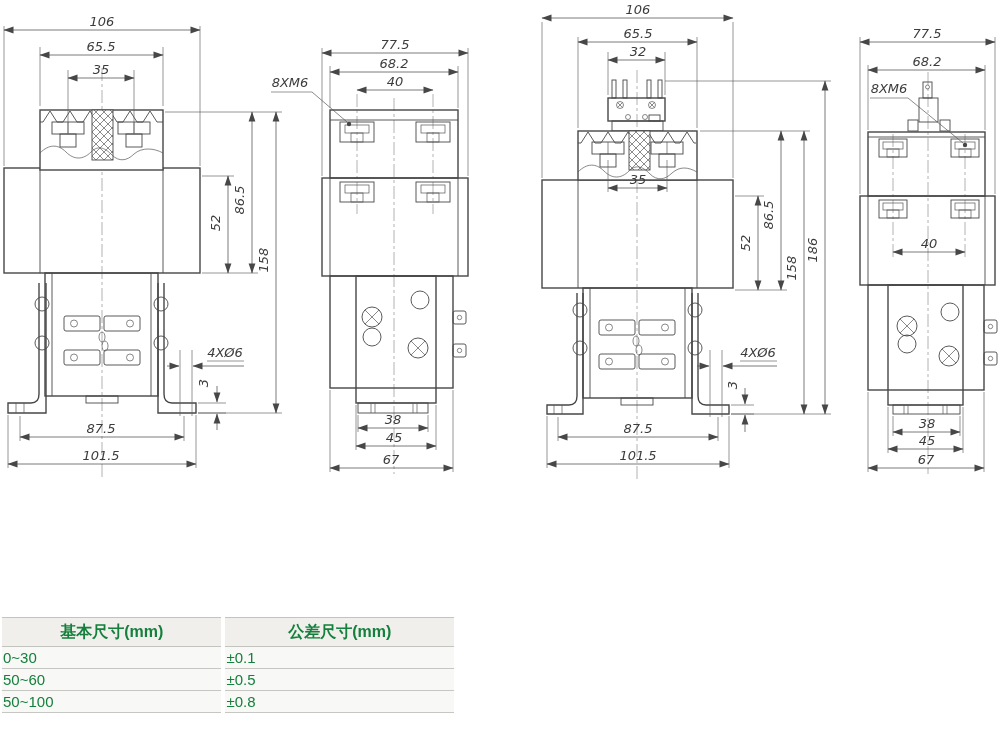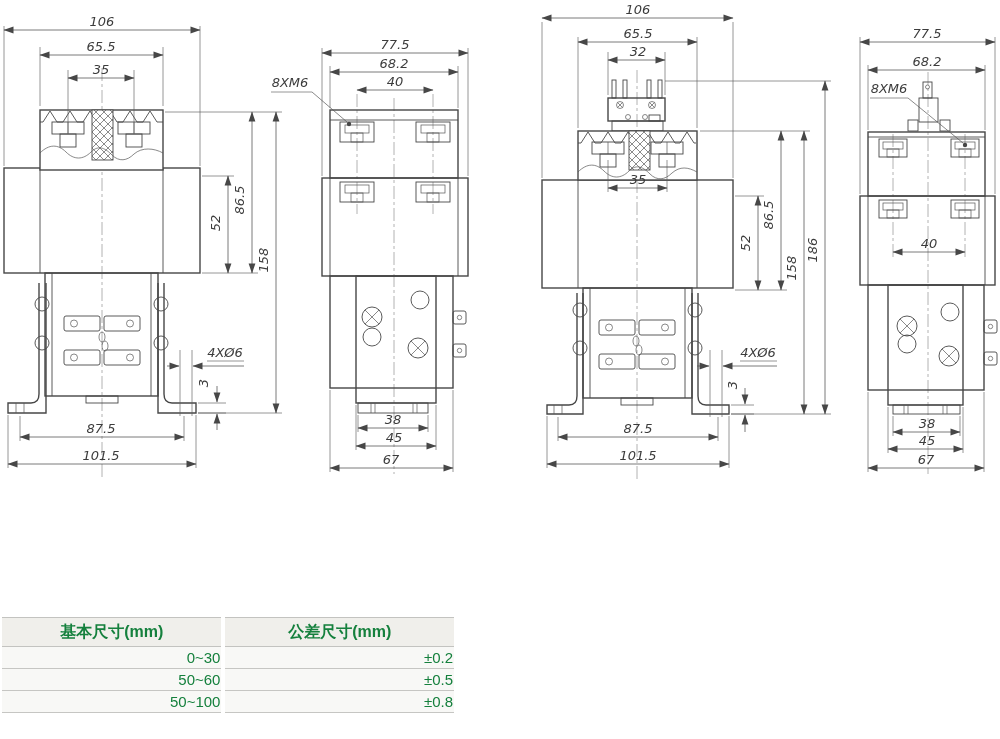--- a/index.html
+++ b/index.html
@@ -11,21 +11,21 @@
   .th{fill:none;stroke:#565656;stroke-width:0.7;}
   .wf{fill:#ffffff;stroke:#474747;stroke-width:1.4;}
   .ext{stroke:#5c5c5c;stroke-width:0.65;}
   .dim{stroke:#4d4d4d;stroke-width:0.75;fill:none;}
   .cl{stroke:#8a8a8a;stroke-width:0.65;stroke-dasharray:13 3 3 3;fill:none;}
   .dt{font-family:"DejaVu Sans",sans-serif;font-style:italic;font-size:13px;fill:#3c3c3c;text-anchor:middle;}
   .tol-table{position:absolute;left:2px;top:617px;width:452px;}
   .tol-table table{width:100%;border-collapse:collapse;color:#15803d;}
   .tol-table th{background:#f0efeb;height:26px;font-size:16px;font-weight:600;
                 border-top:1px solid #c3c3c0;border-bottom:1px solid #c3c3c0;text-align:center;}
-  .tol-table td{background:#f8f8f6;height:19px;font-size:15px;text-align:right;
+  .tol-table td{background:#f8f8f6;height:19px;font-size:15px;text-align:left;
                 border-bottom:1px solid #c6c6c3;}
   .tol-table th:first-child,.tol-table td:first-child{border-right:4px solid #ffffff;width:49%;}
 </style>
 </head>
 <body>
 
 <div class="page">
 
 <svg width="1000" height="600" viewBox="0 0 1000 600">
   <defs>
@@ -430,21 +430,21 @@
   <table>
     <thead>
       <tr>
         <th>基本尺寸(mm)</th>
         <th>公差尺寸(mm)</th>
       </tr>
     </thead>
     <tbody>
       <tr>
         <td>0~30</td>
-        <td>±0.2</td>
+        <td>±0.1</td>
       </tr>
       <tr>
         <td>50~60</td>
         <td>±0.5</td>
       </tr>
       <tr>
         <td>50~100</td>
         <td>±0.8</td>
       </tr>
     </tbody>

